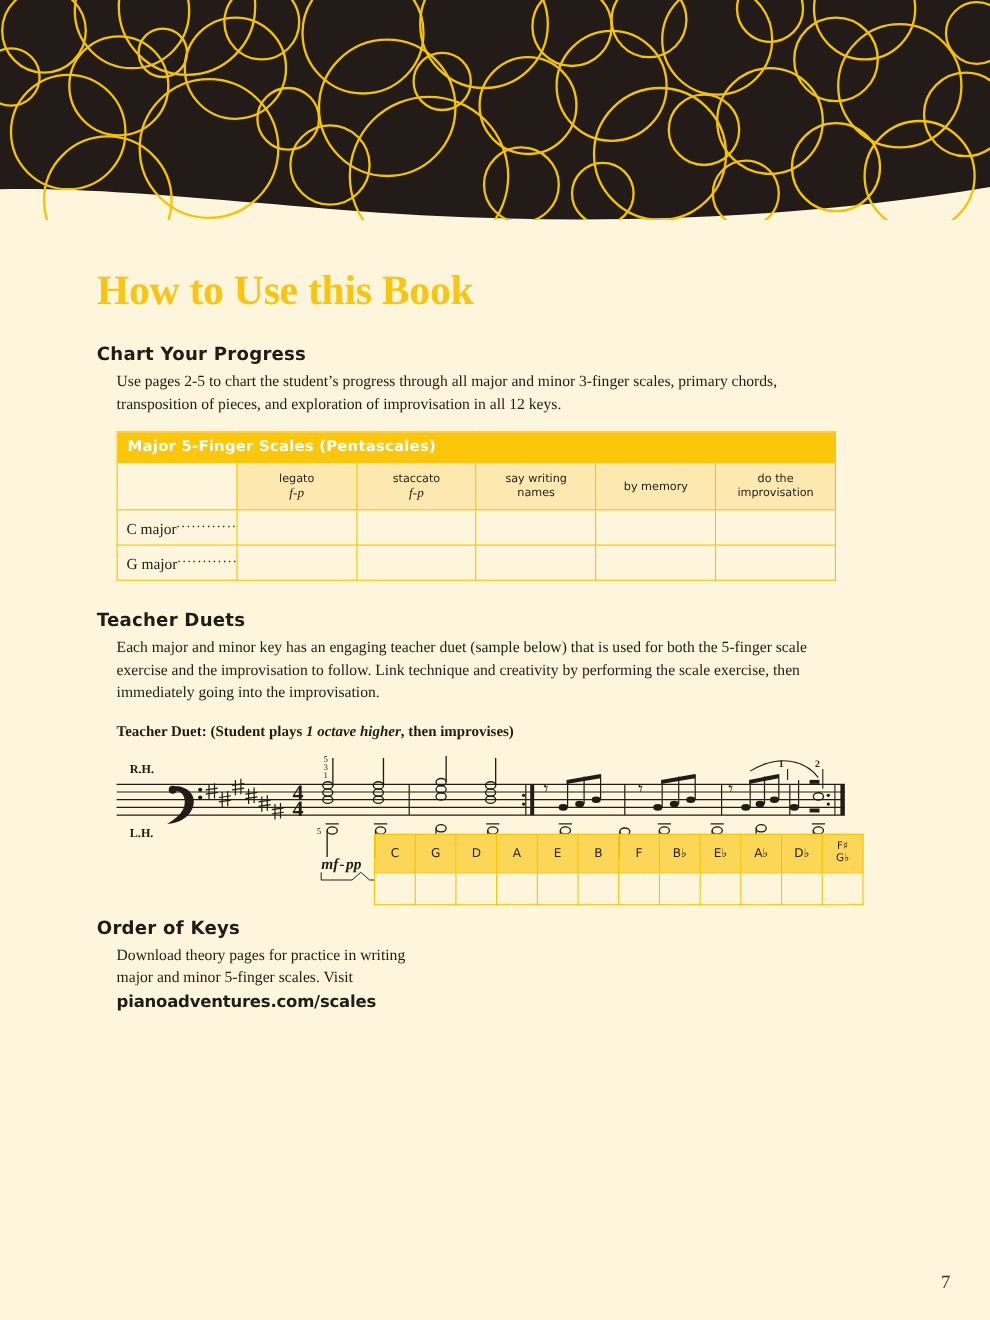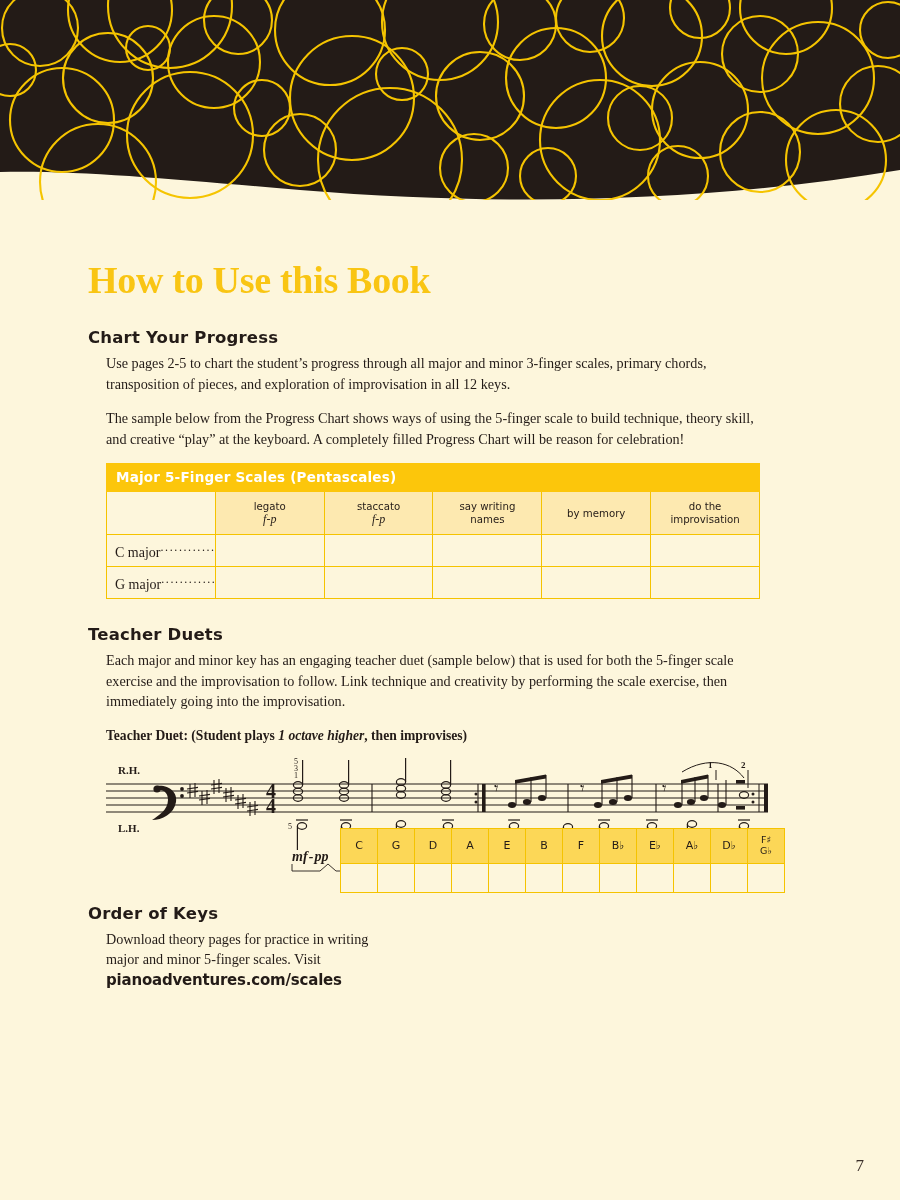--- a/index.html
+++ b/index.html
@@ -10,21 +10,21 @@
     color:#231b17;
     overflow:hidden;
     position:relative;
   }
 
   
   #banner{position:absolute;top:0;left:0;width:900px;height:200px;overflow:hidden;}
   #banner svg{display:block;}
 
   
-  #page{position:absolute;top:216px;left:0;width:900px;}
+  #page{position:absolute;top:200px;left:0;width:900px;}
 
   .title{
     font-family:"Liberation Serif", serif;
     font-weight:bold;
     font-size:38px;
     color:#f9c513;
     margin:42px 0 0 88px;
     letter-spacing:-0.3px;
   }
 
@@ -197,21 +197,20 @@
     </g>
   </svg>
 </div>
 
 <div id="page">
 
   <h1 class="title">How to Use this Book</h1>
 
   <h2 class="h2">Chart Your Progress</h2>
   <p class="para">Use pages 2-5 to chart the student’s progress through all major and minor 3-finger scales, primary chords, transposition of pieces, and exploration of improvisation in all 12 keys.</p>
-  <p class="para">The sample below from the Progress Chart shows ways of using the 5-finger scale to build technique, theory skill, and creative “play” at the keyboard. A completely filled Progress Chart will be reason for celebration!</p>
 
   <div class="chart-wrap">
     <table class="progress">
       <tbody>
         <tr>
           <td class="pc-title" colspan="6">Major 5-Finger Scales (Pentascales)</td>
         </tr>
         <tr>
           <td class="pc-blank-head" style="width:236px"></td>
           <td class="pc-head">

